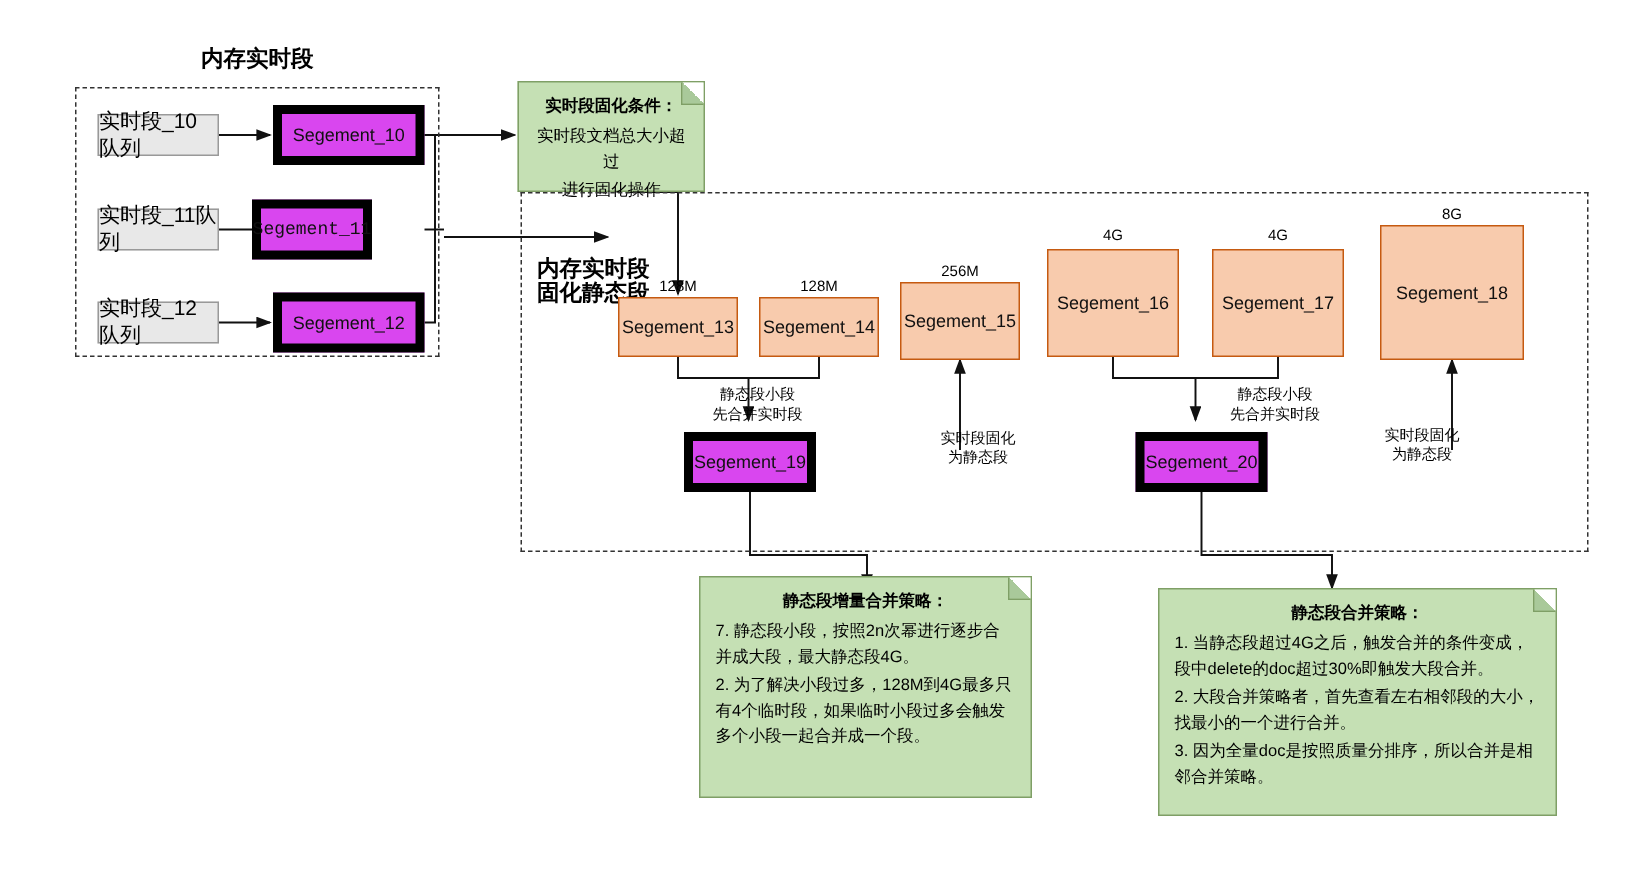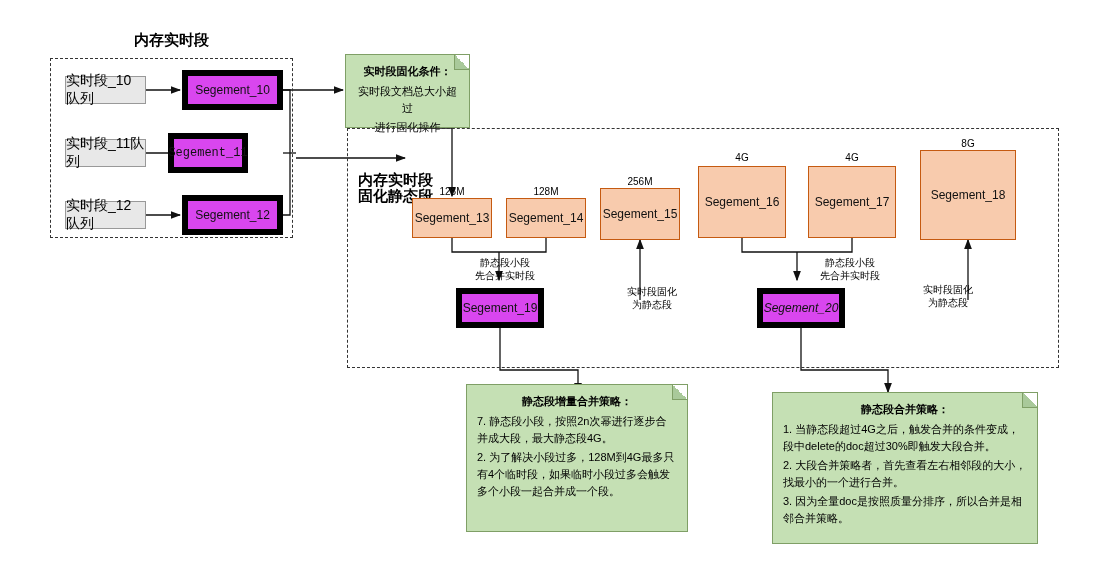--- a/index.html
+++ b/index.html
@@ -144,21 +144,21 @@
   <div class="abs cap" style="left:455px;top:269px;width:100px;">先合并实时段</div>
   <div class="abs cap" style="left:800px;top:256px;width:100px;">静态段小段</div>
   <div class="abs cap" style="left:800px;top:269px;width:100px;">先合并实时段</div>
 
   <div class="abs cap" style="left:612px;top:285px;width:80px;">实时段固化</div>
   <div class="abs cap" style="left:612px;top:298px;width:80px;">为静态段</div>
   <div class="abs cap" style="left:908px;top:283px;width:80px;">实时段固化</div>
   <div class="abs cap" style="left:908px;top:296px;width:80px;">为静态段</div>
 
   <div class="abs segblue" style="left:456px;top:288px;width:88px;height:40px;">Segement_19</div>
-  <div class="abs segblue" style="left:757px;top:288px;width:88px;height:40px;font-style:italic;">Segement_20</div>
+  <div class="abs segblue" style="left:757px;top:288px;width:88px;height:40px;">Segement_20</div>
 
   <div class="abs note" style="left:466px;top:384px;width:222px;height:148px;">
     <span class="ttl">静态段增量合并策略：</span>
     <p>7. 静态段小段，按照2n次幂进行逐步合并成大段，最大静态段4G。</p>
     <p>2. 为了解决小段过多，128M到4G最多只有4个临时段，如果临时小段过多会触发多个小段一起合并成一个段。</p>
     <span class="note-fold"></span>
   </div>
 
   <div class="abs note" style="left:772px;top:392px;width:266px;height:152px;">
     <span class="ttl">静态段合并策略：</span>

